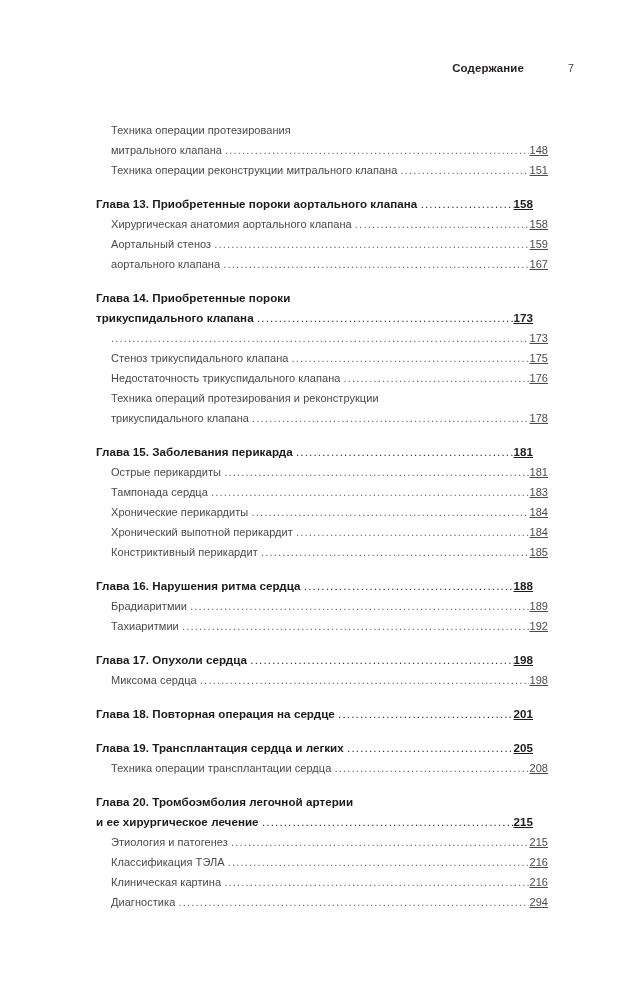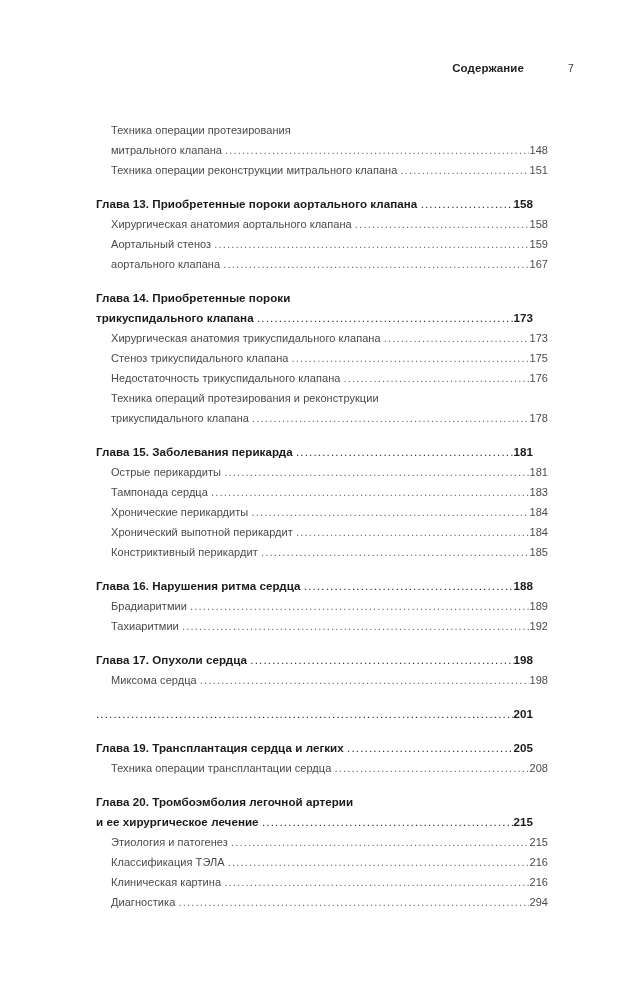--- a/index.html
+++ b/index.html
@@ -101,20 +101,21 @@
     right: 0;
     bottom: 0;
     letter-spacing: 1.15px;
     white-space: nowrap;
   }
 
   .toc-page {
     flex: 0 0 auto;
     text-align: left;
     white-space: pre;
+    text-decoration: underline;
   }
 
   
   .level-chapter .toc-label,
   .level-chapter .toc-page {
     font-size: 11.6px;
     font-weight: 700;
     color: #1b1b1b;
     letter-spacing: 0.05px;
   }
@@ -211,21 +212,20 @@
             <span class="toc-label">Глава 14. Приобретенные пороки</span>
           </div>
           <div class="toc-line">
             <span class="toc-label">трикуспидального клапана </span>
             <span class="toc-leader"></span>
             <span class="toc-page">173</span>
           </div>
         </div>
         <div class="toc-entry level-sub">
           <div class="toc-line">
-            <span class="toc-label">Хирургическая анатомия трикуспидального клапана </span>
             <span class="toc-leader"></span>
             <span class="toc-page">173</span>
           </div>
         </div>
         <div class="toc-entry level-sub">
           <div class="toc-line">
             <span class="toc-label">Стеноз трикуспидального клапана </span>
             <span class="toc-leader"></span>
             <span class="toc-page">175</span>
           </div>
@@ -327,20 +327,21 @@
           <div class="toc-line">
             <span class="toc-label">Миксома сердца </span>
             <span class="toc-leader"></span>
             <span class="toc-page">198</span>
           </div>
         </div>
       </div>
       <div class="toc-group">
         <div class="toc-entry level-chapter">
           <div class="toc-line">
+            <span class="toc-label">Глава 18. Повторная операция на сердце </span>
             <span class="toc-leader"></span>
             <span class="toc-page">201</span>
           </div>
         </div>
       </div>
       <div class="toc-group">
         <div class="toc-entry level-chapter">
           <div class="toc-line">
             <span class="toc-label">Глава 19. Трансплантация сердца и легких </span>
             <span class="toc-leader"></span>

